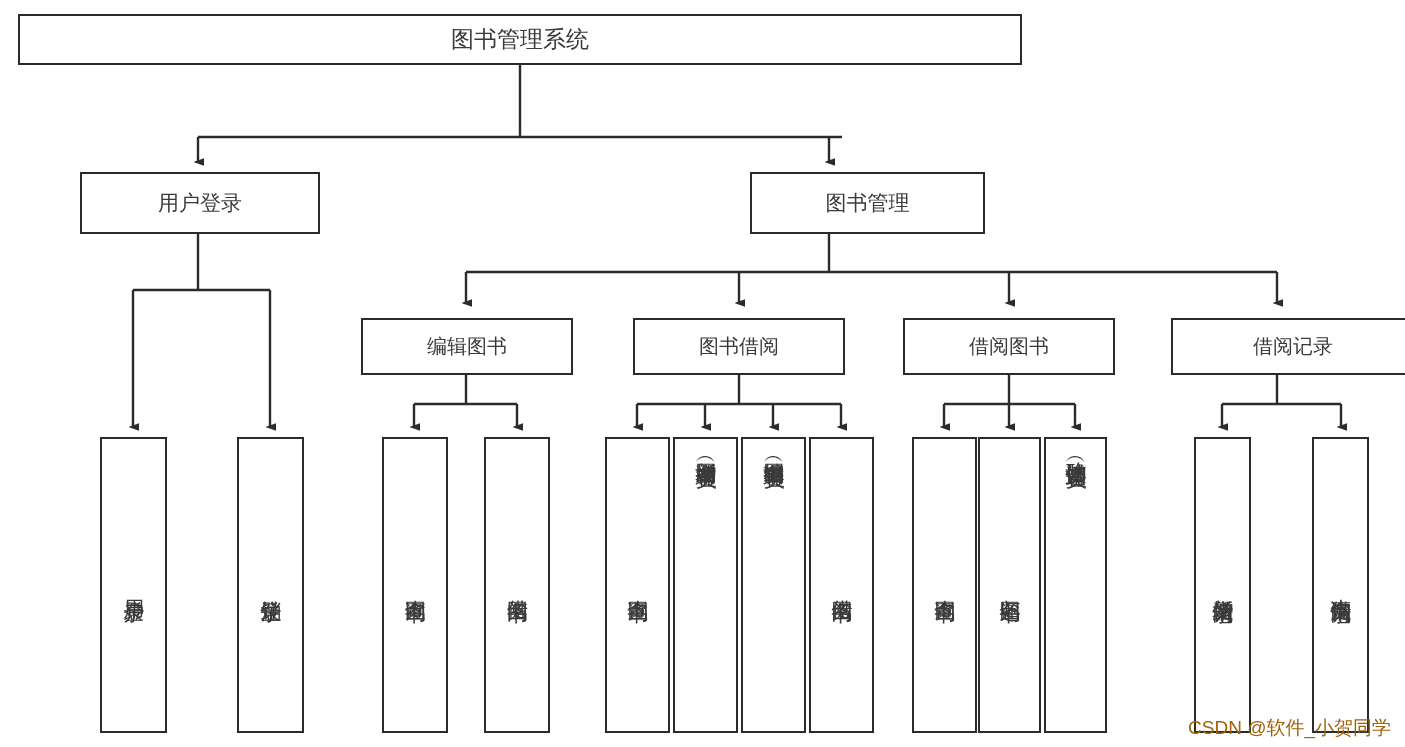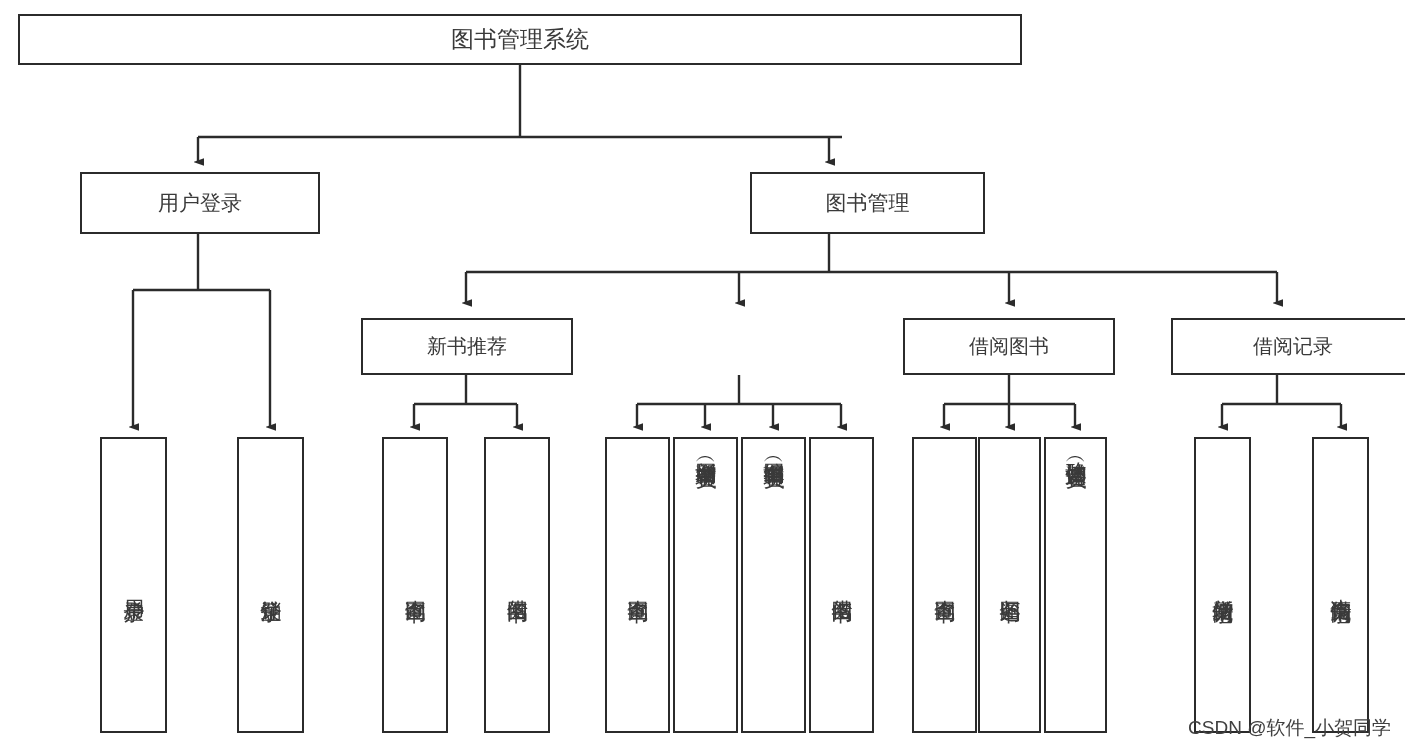--- a/index.html
+++ b/index.html
@@ -40,21 +40,21 @@
     color:#3a3a3a;
     white-space:nowrap;
   }
   .node.leaf.vcenter{align-items:center;padding-top:0;}
 
   #watermark{
     position:absolute;
     right:14px;
     bottom:6px;
     font-size:19px;
-    color:#404040;
+    color:#a16207;
     white-space:nowrap;
     pointer-events:none;
   }
 </style>
 </head>
 <body>
 
 <div id="diagram-root">
 
   <svg class="connectors" viewBox="0 0 1405 747" xmlns="http://www.w3.org/2000/svg">
@@ -112,21 +112,24 @@
   </div>
 
   <div class="node level1" style="left:80px;top:172px;width:240px;height:62px;">
     <span>用户登录</span>
   </div>
   <div class="node level1" style="left:712px;top:172px;width:235px;height:62px;margin-left:38px;">
     <span>图书管理</span>
   </div>
 
   <div class="node level2" style="left:361px;top:318px;width:212px;height:57px;">
-    <span>新书推荐</span>
+    <span>编辑图书</span>
+  </div>
+  <div class="node level2" style="left:633px;top:318px;width:212px;height:57px;">
+    <span>图书借阅</span>
   </div>
   <div class="node level2" style="left:903px;top:318px;width:212px;height:57px;">
     <span>借阅图书</span>
   </div>
   <div class="node level2" style="left:1171px;top:318px;width:244px;height:57px;">
     <span>借阅记录</span>
   </div>
 
   <div class="node leaf vcenter" style="left:100px;top:437px;width:67px;height:296px;">
     <span class="leaf-label">用户登录</span>

